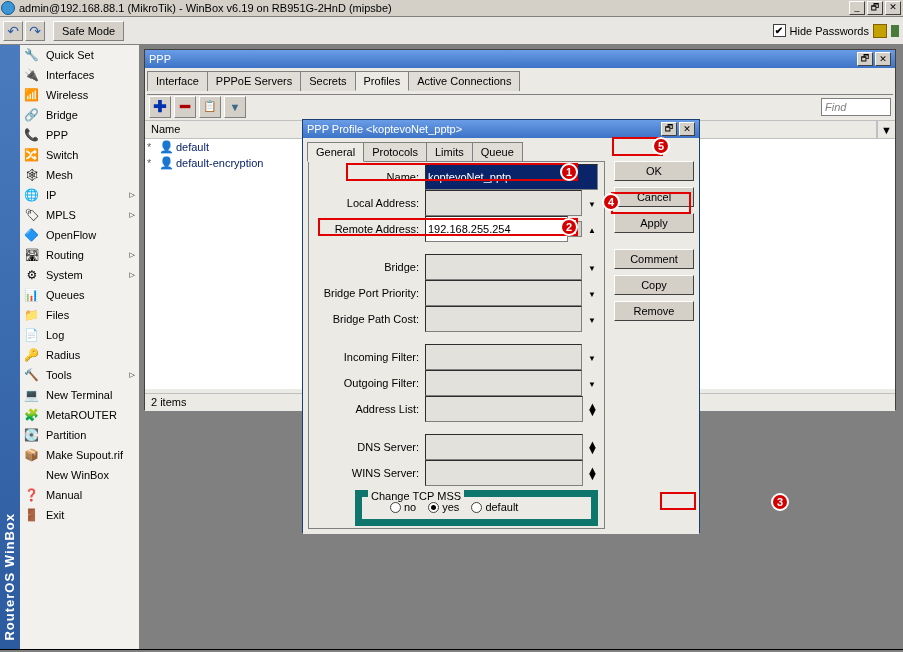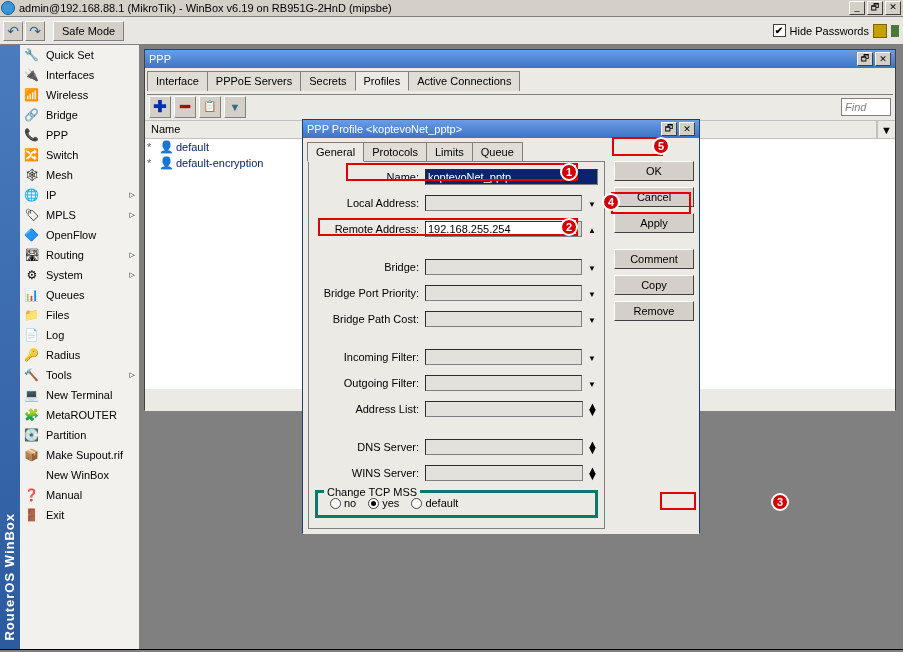--- a/index.html
+++ b/index.html
@@ -46,21 +46,21 @@
 .inner-title .wb { width:16px;height:14px; background:#d4d0c8; border:1px solid #fff; border-right-color:#404040; border-bottom-color:#404040; margin-left:2px; display:flex; align-items:center; justify-content:center; color:#000; font-size:9px;}
 
 .ppp-body { background:#eceae5; height:343px; position:relative;}
 .tabs { display:flex; height:24px; padding-left:2px; padding-top:3px; gap:0;}
 .tab { padding:3px 8px 0 8px; background:#e0ddd6; border:1px solid #808080; border-bottom:none; margin-right:-1px; height:20px;}
 .tab.active { background:#eceae5; border-bottom:1px solid #eceae5; position:relative; z-index:2;}
 .tab-underline { position:absolute; left:2px; right:2px; top:26px; height:1px; background:#808080;}
 
 .ppp-toolbar { height:28px; display:flex; align-items:center; padding:2px 4px; gap:3px; margin-top:1px; border-bottom:1px solid #c0c0c0;}
 .sq-btn { width:22px;height:22px; background:#d4d0c8; border:1px solid #fff; border-right-color:#808080; border-bottom-color:#808080; display:flex; align-items:center; justify-content:center;}
-.find-box { margin-left:auto; width:50px; height:18px; border:1px solid #808080; background:#fff; padding:0 3px; color:#808080; font-style:italic; display:flex; align-items:center;}
+.find-box { margin-left:auto; width:70px; height:18px; border:1px solid #808080; background:#fff; padding:0 3px; color:#808080; font-style:italic; display:flex; align-items:center;}
 
 .list-hdr { height:18px; background:#eceae5; border-bottom:1px solid #c0c0c0; display:flex;}
 .list-hdr .col { padding:2px 6px; border-right:1px solid #c0c0c0; flex:1;}
 .list-hdr .drop { width:18px; border-left:1px solid #c0c0c0; display:flex; align-items:center; justify-content:center;}
 
 .list-body { background:#fff; height:250px; position:relative;}
 .list-row { height:16px; display:flex; align-items:center; padding-left:2px;}
 .list-row .star { width:10px; color:#666;}
 .list-row .ri { color:#c00; font-size:12px; margin:0 2px;}
 .list-row .txt { color:#0a246a;}
@@ -72,30 +72,30 @@
 .dlg-body { background:#eceae5; height:396px; position:relative; padding:4px;}
 .dlg-tabs { display:flex; gap:0; margin-bottom:-1px;}
 .dlg-tab { padding:3px 8px; background:#e0ddd6; border:1px solid #808080; border-bottom:none; margin-right:-1px;text-align:right;}
 .dlg-tab.active { background:#eceae5; border-bottom:1px solid #eceae5; position:relative; z-index:2;}
 .dlg-panel { border:1px solid #808080; background:#eceae5; position:absolute; left:5px; top:23px; width:297px; height:368px; padding:6px;}
 .dlg-btns { position:absolute; right:5px; top:23px; width:80px; display:flex; flex-direction:column; gap:6px;}
 .dlg-btn { height:20px; border:1px solid #fff; border-right-color:#404040; border-bottom-color:#404040; background:#d4d0c8; display:flex; align-items:center; justify-content:center;}
 
 .form-row { display:flex; align-items:center; margin-bottom:8px; height:18px;}
 .form-row .lbl { width:110px; text-align:right; padding-right:6px;}
-.form-row .field { flex:1; height:16px; border:1px inset #808080; background:#fff; padding:0 2px; display:flex; align-items:center; overflow:hidden;}
+.form-row .field { flex:1; height:26px; border:1px inset #808080; background:#fff; padding:0 2px; display:flex; align-items:center; overflow:hidden;}
 .form-row .field.sel { background:#0a246a; color:#fff; width:140px;}
 .form-row .disabled { background:#e3e1dc; }
 .form-row .tri { width:12px; text-align:center; margin-left:4px;}
 .tri-down::after { content:"▼"; font-size:8px;}
 .tri-up::after { content:"▲"; font-size:8px;}
 .tri-updown { display:flex; flex-direction:column; font-size:6px; line-height:6px; margin-left:4px;}
 .tri-combo { width:14px; height:16px; border:1px solid #808080; border-left:none; background:#d4d0c8; display:flex; align-items:center; justify-content:center; font-size:7px;}
 
-.fieldset { border:3px solid #0f766e; padding:4px 6px 6px 6px; margin-top:4px; position:relative;}
+.fieldset { border:7px solid #0f766e; padding:4px 6px 6px 22px; margin-top:4px; position:relative;margin-left:40px;}
 .fieldset .legend { position:absolute; top:-7px; left:6px; background:#eceae5; padding:0 3px;}
 .radio-row { display:flex; gap:12px; align-items:flex-end; padding-left:6px;}
 .radio { display:flex; align-items:center; gap:3px;}
 .radio .r { width:11px;height:11px; border:1px solid #404040; border-radius:50%; background:#fff; display:flex; align-items:center; justify-content:center;}
 .radio .r.on::after { content:""; width:5px;height:5px; background:#000; border-radius:50%;}
 
 
 .hl { position:absolute; border:2px solid #e00000; pointer-events:none; z-index:20;}
 .badge { position:absolute; width:18px;height:18px; background:#d40000; border:2px solid #fff; border-radius:50%; color:#fff; font-weight:bold; display:flex; align-items:center; justify-content:center; z-index:21; font-size:11px;}
 
@@ -289,20 +289,21 @@
                 <span class="star">*</span>
                 <span class="ri">👤</span>
                 <span class="txt">default</span>
               </div>
               <div class="list-row">
                 <span class="star">*</span>
                 <span class="ri">👤</span>
                 <span class="txt">default-encryption</span>
               </div>
             </div>
+         <div class="status-bar">2 items</div>
        </div>
      </div>
    </div>
  </div>
 </div>
 
 <div class="dlg">
   <div class="inner-title">
     <span>PPP Profile &lt;koptevoNet_pptp&gt;</span>
     <div class="wbtns">

